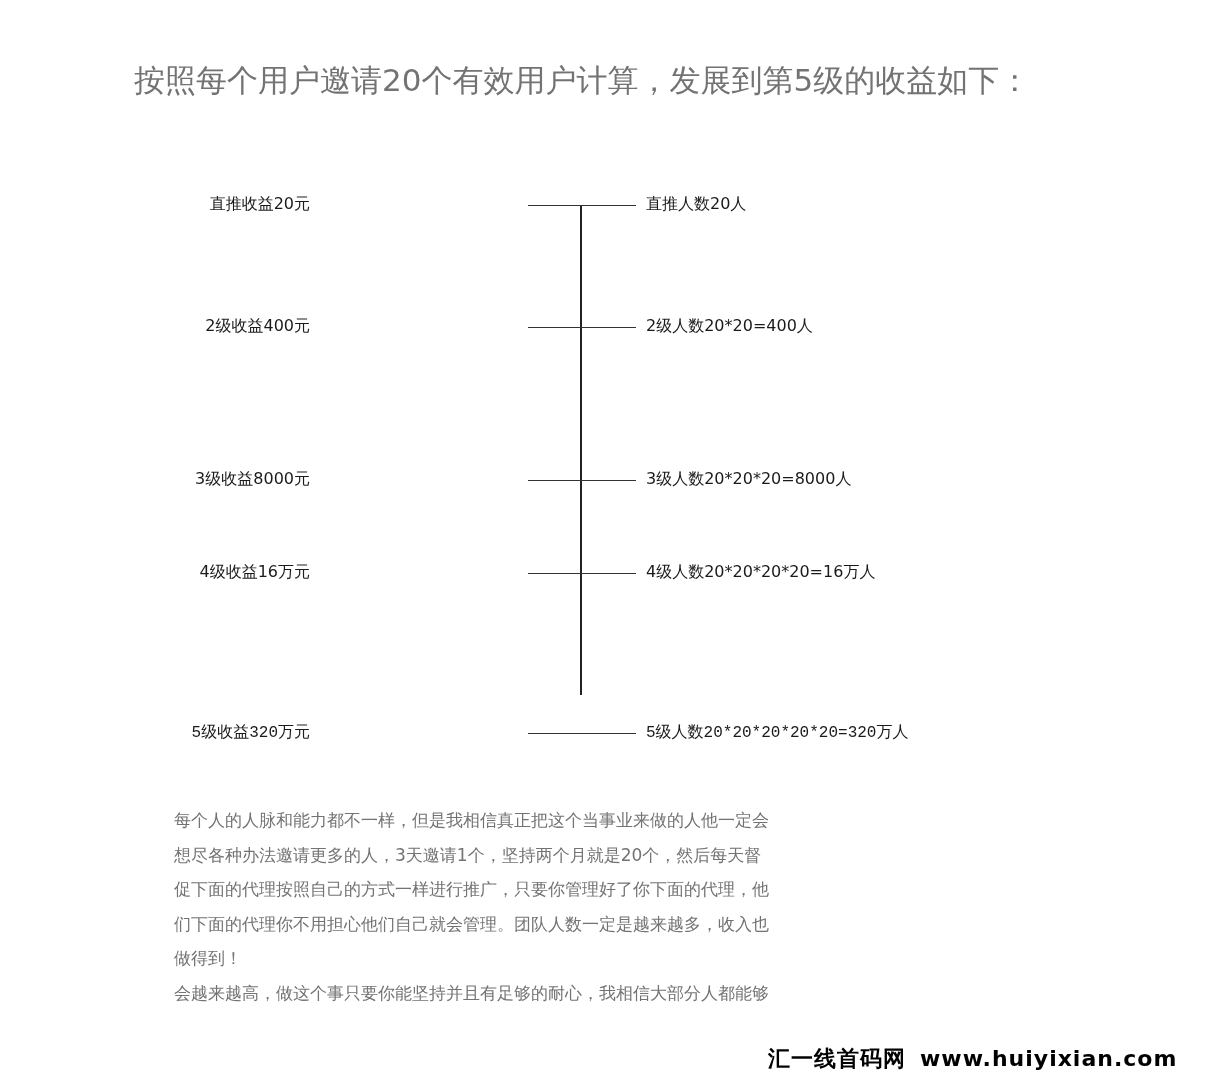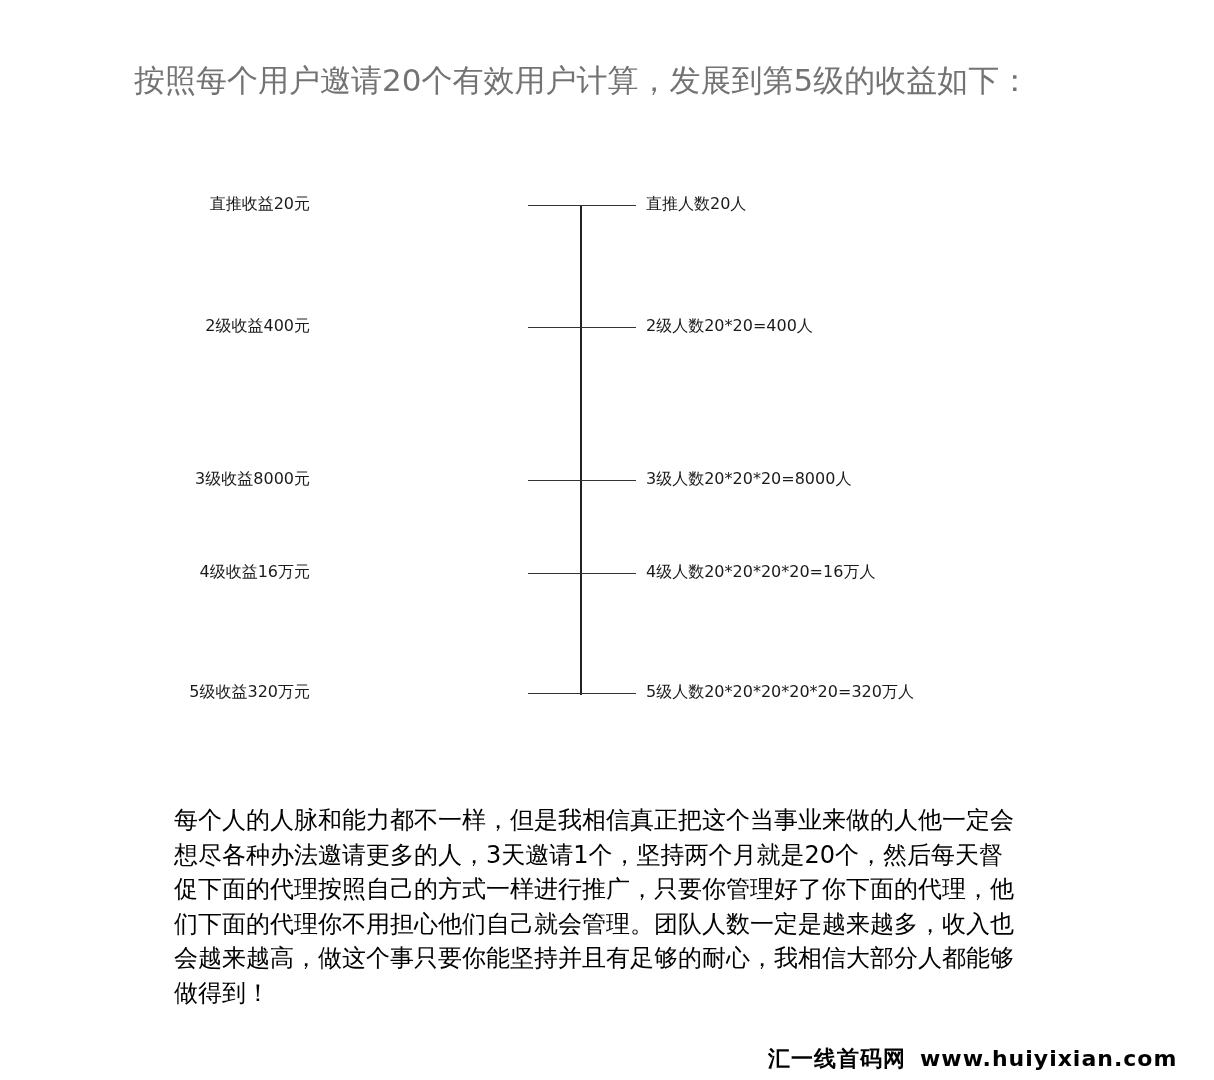--- a/index.html
+++ b/index.html
@@ -6,21 +6,21 @@
   body { width:1214px; height:1080px; position:relative; overflow:hidden;
          font-family:"DejaVu Sans", "Liberation Sans", sans-serif; color:#1a1a1a; }
   .title { position:absolute; left:134px; top:60px; font-size:31px; letter-spacing:0px; white-space:nowrap; color:#737373; }
   .trunk { position:absolute; left:580px; top:205px; width:2px; height:490px; background:#222; }
   .row { position:absolute; left:0; width:1002px; height:24px; }
   .hline { position:absolute; height:1px; background:#333; top:11px; }
   .hline.left { left:528px; width:53px; }
   .hline.right { left:581px; width:55px; }
   .lbl-left { position:absolute; right:692px; top:0; font-size:16px; white-space:nowrap; text-align:right; }
   .lbl-right { position:absolute; left:646px; top:0; font-size:16px; white-space:nowrap; }
-  .para { position:absolute; left:174px; top:803px; width:870px; font-size:24px; line-height:34.5px; color:#000000; }
+  .para { position:absolute; left:174px; top:803px; width:870px; font-size:17px; line-height:34.5px; color:#737373; }
   .para p { margin:0; white-space:nowrap; }
   .watermark { position:absolute; left:768px; top:1044px; font-size:22px; font-weight:bold; white-space:nowrap; color:#000000; letter-spacing:1px; }
   .watermark .url { margin-left:14px; }
 </style>
 </head>
 <body>
 
 <div class="title">按照每个用户邀请20个有效用户计算，发展到第5级的收益如下：</div>
 
 <div class="trunk"></div>
@@ -46,31 +46,31 @@
   <span class="lbl-right">3级人数20*20*20=8000人</span>
 </div>
 
 <div class="row" style="top:562px;">
   <span class="lbl-left">4级收益16万元</span>
   <div class="hline left"></div>
   <div class="hline right"></div>
   <span class="lbl-right">4级人数20*20*20*20=16万人</span>
 </div>
 
-<div class="row" style="top:682px;">
+<div class="row" style="top:722px;font-family:Liberation Mono, monospace;">
   <span class="lbl-left">5级收益320万元</span>
   <div class="hline left"></div>
   <div class="hline right"></div>
   <span class="lbl-right">5级人数20*20*20*20*20=320万人</span>
 </div>
 
 <div class="para">
   <p>每个人的人脉和能力都不一样，但是我相信真正把这个当事业来做的人他一定会</p>
   <p>想尽各种办法邀请更多的人，3天邀请1个，坚持两个月就是20个，然后每天督</p>
   <p>促下面的代理按照自己的方式一样进行推广，只要你管理好了你下面的代理，他</p>
   <p>们下面的代理你不用担心他们自己就会管理。团队人数一定是越来越多，收入也</p>
+  <p>做得到！</p>
   <p>会越来越高，做这个事只要你能坚持并且有足够的耐心，我相信大部分人都能够</p>
-  <p>做得到！</p>
 </div>
 
 <div class="watermark">
   <span>汇一线首码网</span><span class="url">www.huiyixian.com</span>
 </div>
 
 </body></html>

